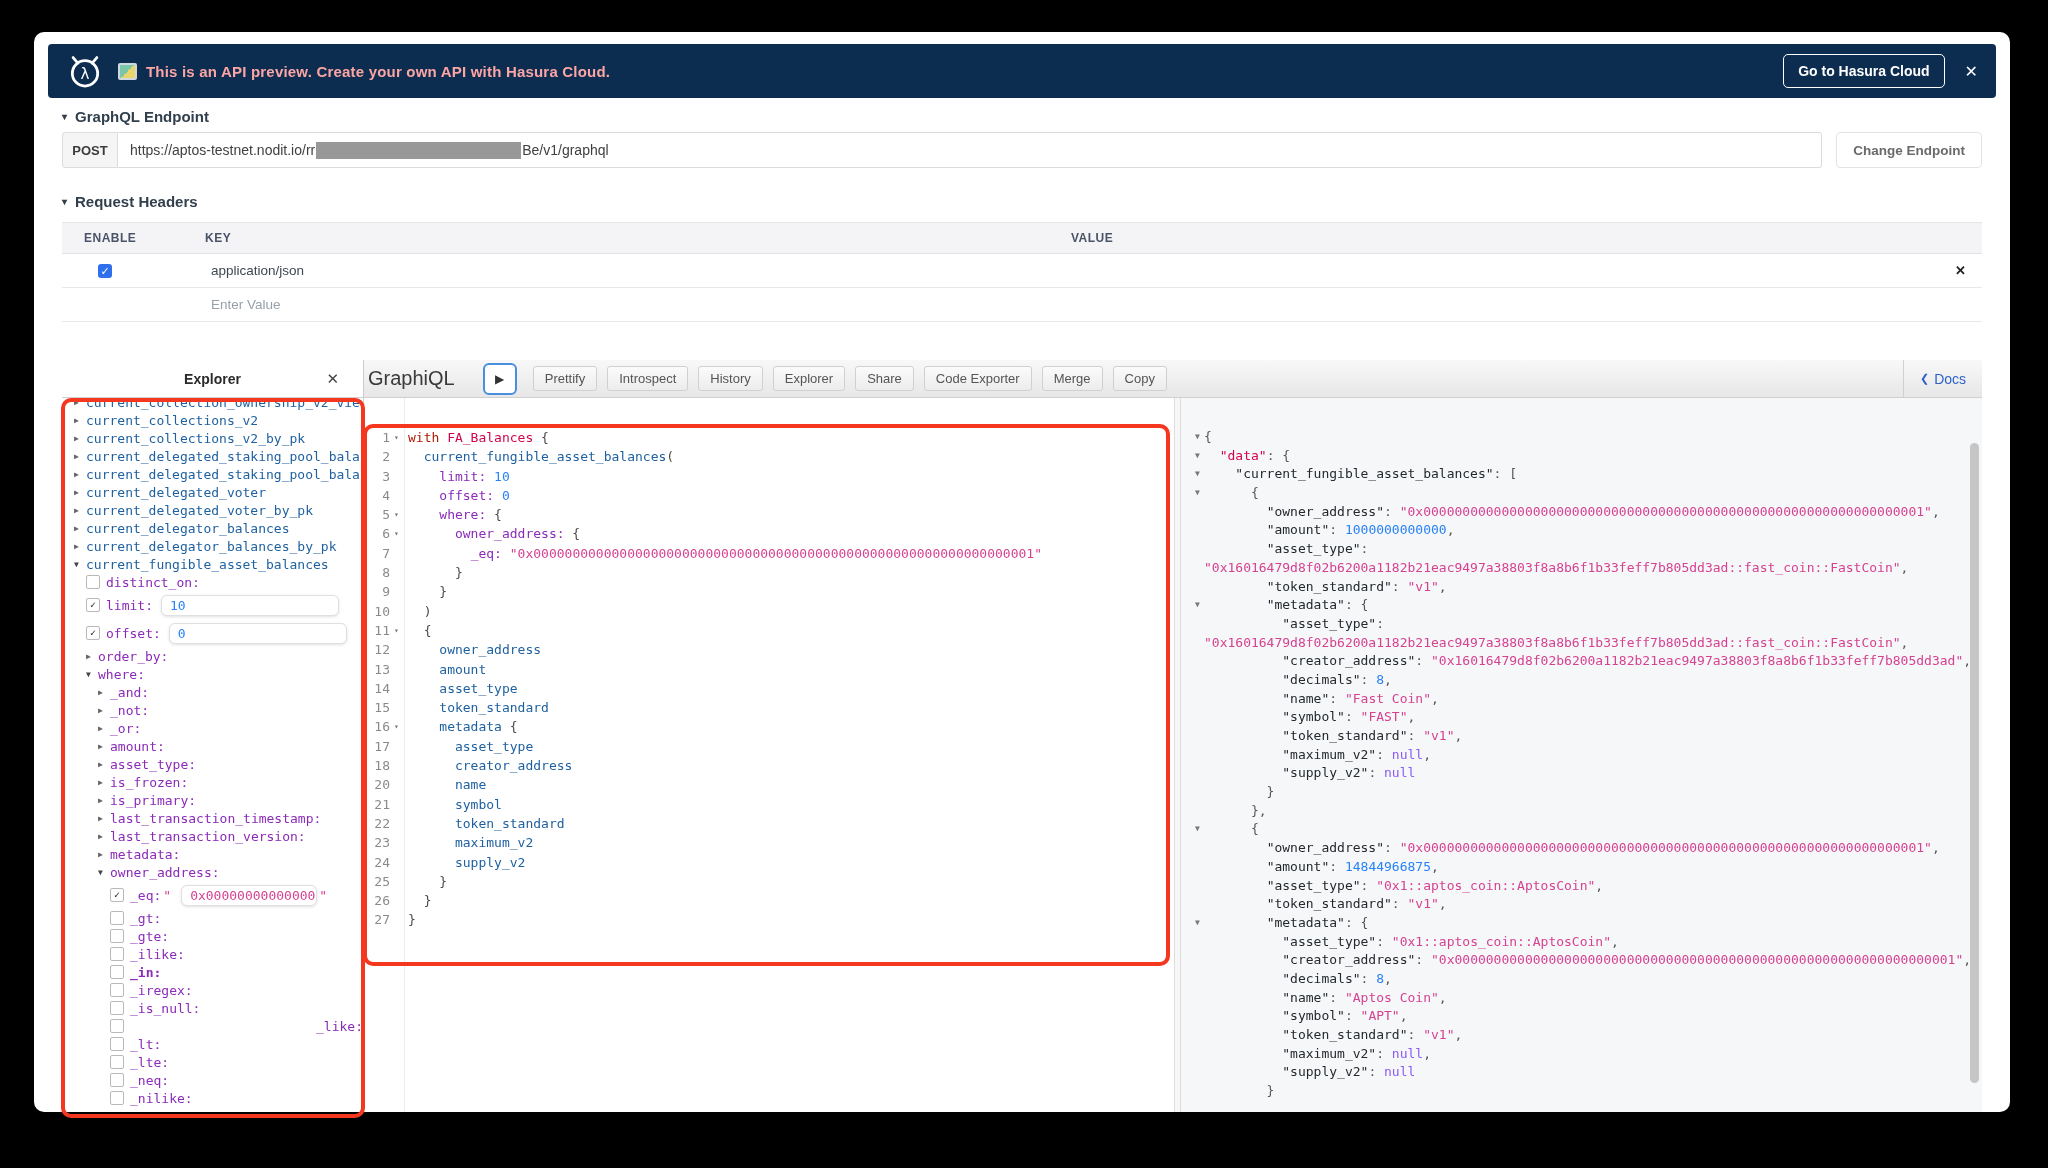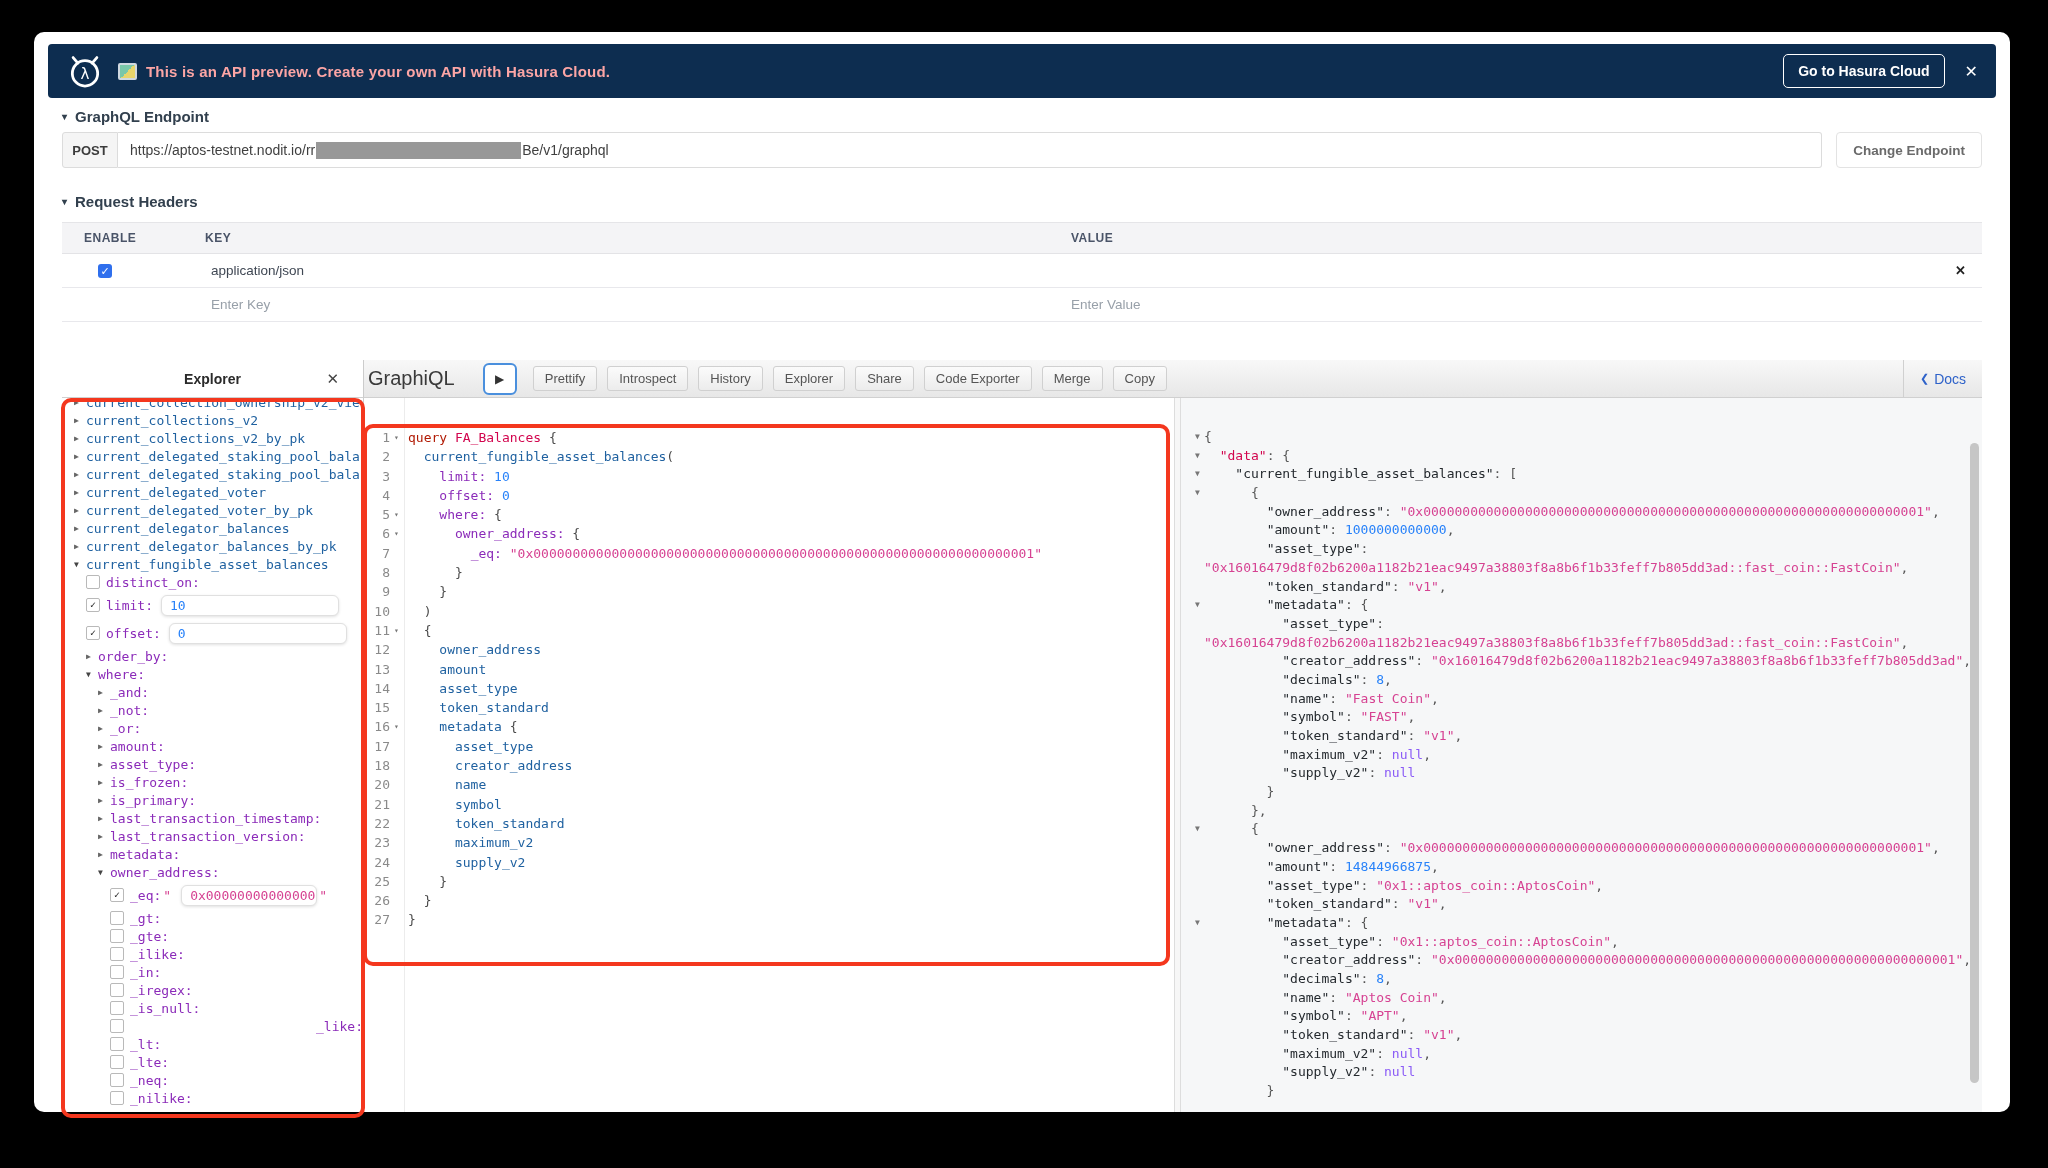--- a/index.html
+++ b/index.html
@@ -139,21 +139,20 @@
       <div class="col-key" style="padding-left:28px;">KEY</div>
       <div class="col-value">VALUE</div>
     </div>
     <div class="hdr-row">
       <div style="width:115px;"><span class="cb-blue">✓</span></div>
       <div class="col-value">application/json</div>
       <span class="row-remove">✕</span>
     </div>
     <div class="hdr-row">
       <div style="width:115px;"></div>
-      <div class="col-key placeholder">Enter Key</div>
       <div class="col-value placeholder">Enter Value</div>
     </div>
   </div>
 
   <div class="graphiql">
     <div class="band">
       <div class="x-head">
         <span class="x-title">Explorer</span>
         <span class="x-close">✕</span>
       </div>
@@ -297,21 +296,21 @@
             <span class="xl xa">_gt:</span>
           </div>
           <div class="x-row" style="padding-left: 38px;">
             <span class="cb"></span>
             <span class="xl xa">_gte:</span>
           </div>
           <div class="x-row" style="padding-left: 38px;">
             <span class="cb"></span>
             <span class="xl xa">_ilike:</span>
           </div>
-          <div class="x-row" style="padding-left: 38px;">
+          <div class="x-row" style="padding-left: 38px; font-weight: bold;">
             <span class="cb"></span>
             <span class="xl xa">_in:</span>
           </div>
           <div class="x-row" style="padding-left: 38px;">
             <span class="cb"></span>
             <span class="xl xa">_iregex:</span>
           </div>
           <div class="x-row" style="padding-left: 38px;">
             <span class="cb"></span>
             <span class="xl xa">_is_null:</span>
@@ -334,21 +333,21 @@
           </div>
           <div class="x-row" style="padding-left: 38px;">
             <span class="cb"></span>
             <span class="xl xa">_nilike:</span>
           </div>
         </div>
     </div>
 
     <div class="ed-pane">
       <div>
-          <div class="ed-line"><span class="ln">1</span><span class="fold">▾</span><span class="ed-code"><span class="tk-kw">query</span><span class="tk-d"> FA_Balances</span><span class="tk-p"> {</span></span></div>
+          <div class="ed-line"><span class="ln">1</span><span class="fold">▾</span><span class="ed-code"><span class="tk-kw">with</span><span class="tk-d"> FA_Balances</span><span class="tk-p"> {</span></span></div>
           <div class="ed-line"><span class="ln">2</span><span class="fold"></span><span class="ed-code"><span class="tk-p">  </span><span class="tk-pr">current_fungible_asset_balances</span><span class="tk-p">(</span></span></div>
           <div class="ed-line"><span class="ln">3</span><span class="fold"></span><span class="ed-code"><span class="tk-p">    </span><span class="tk-at">limit:</span><span class="tk-n"> 10</span></span></div>
           <div class="ed-line"><span class="ln">4</span><span class="fold"></span><span class="ed-code"><span class="tk-p">    </span><span class="tk-at">offset:</span><span class="tk-n"> 0</span></span></div>
           <div class="ed-line"><span class="ln">5</span><span class="fold">▾</span><span class="ed-code"><span class="tk-p">    </span><span class="tk-at">where:</span><span class="tk-p"> {</span></span></div>
           <div class="ed-line"><span class="ln">6</span><span class="fold">▾</span><span class="ed-code"><span class="tk-p">      </span><span class="tk-at">owner_address:</span><span class="tk-p"> {</span></span></div>
           <div class="ed-line"><span class="ln">7</span><span class="fold"></span><span class="ed-code"><span class="tk-p">        </span><span class="tk-at">_eq:</span><span class="tk-s"> "0x0000000000000000000000000000000000000000000000000000000000000001"</span></span></div>
           <div class="ed-line"><span class="ln">8</span><span class="fold"></span><span class="ed-code"><span class="tk-p">      }</span></span></div>
           <div class="ed-line"><span class="ln">9</span><span class="fold"></span><span class="ed-code"><span class="tk-p">    }</span></span></div>
           <div class="ed-line"><span class="ln">10</span><span class="fold"></span><span class="ed-code"><span class="tk-p">  )</span></span></div>
           <div class="ed-line"><span class="ln">11</span><span class="fold">▾</span><span class="ed-code"><span class="tk-p">  {</span></span></div>

